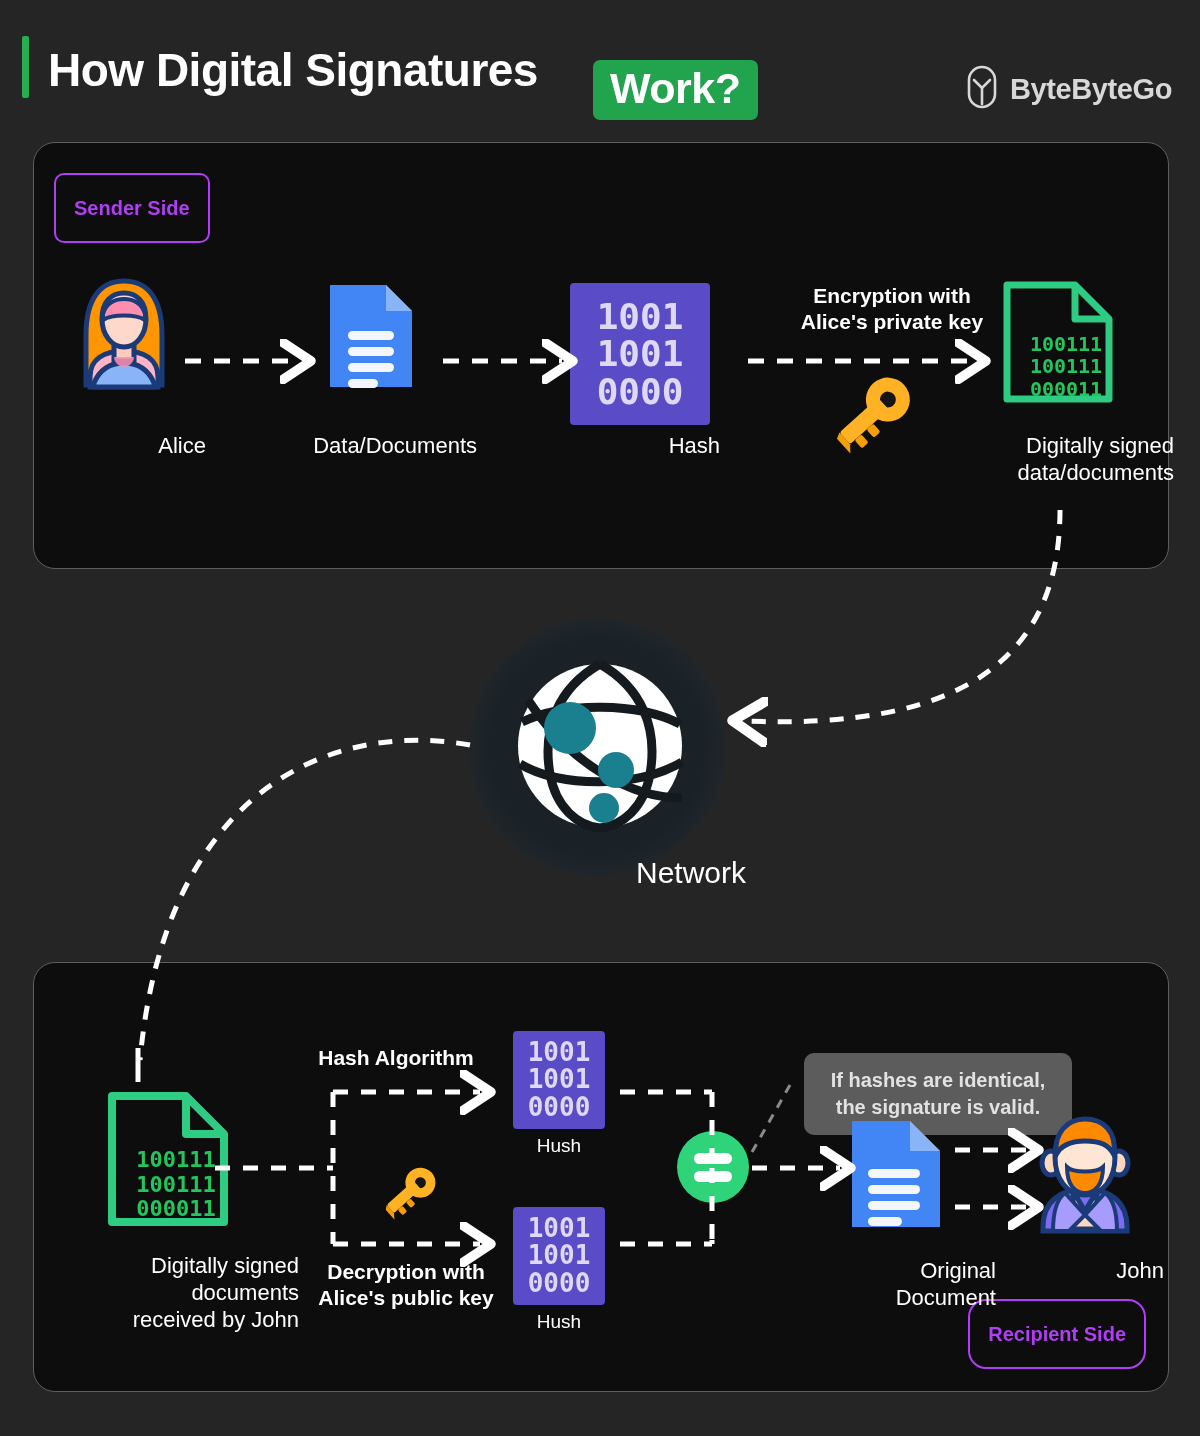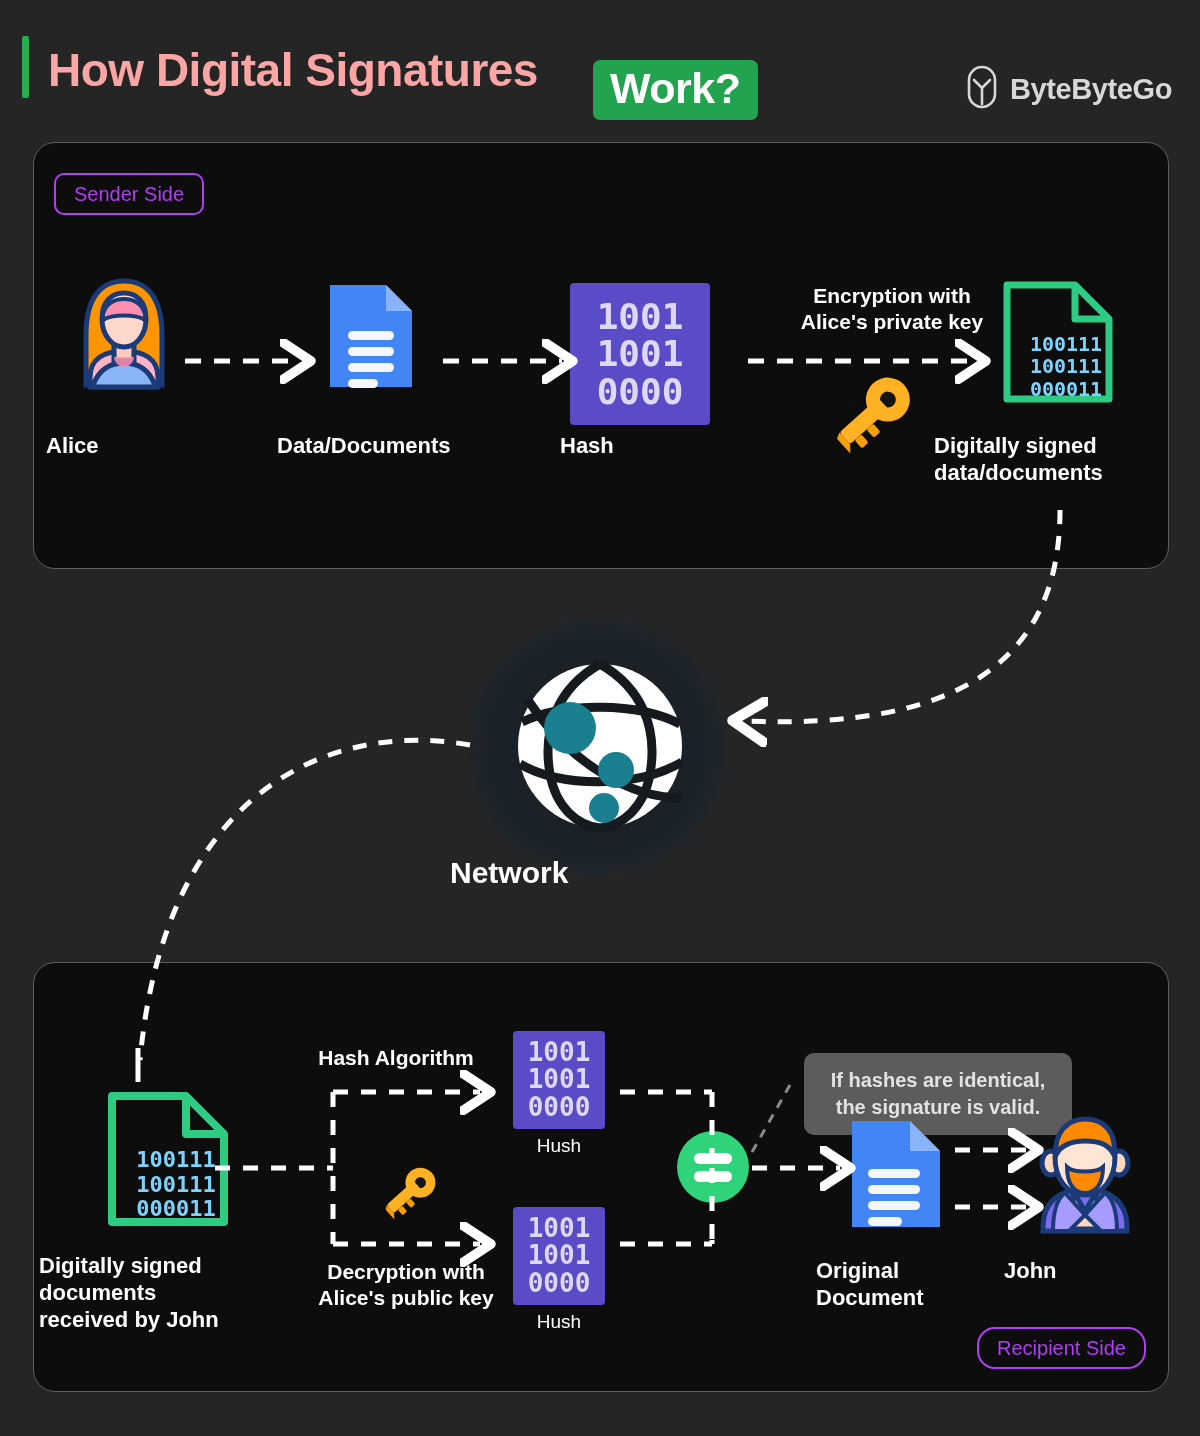--- a/index.html
+++ b/index.html
@@ -15,21 +15,21 @@
 
   
   .header{position:absolute;left:0;top:24px;width:1200px;height:92px;}
   .title-accent{
     position:absolute;left:22px;top:12px;width:7px;height:62px;
     background:#27ae51;border-radius:2px;
   }
   .title-text{
     position:absolute;left:48px;top:0px;
     font-size:46px;font-weight:bold;letter-spacing:-0.5px;
-    line-height:92px;white-space:nowrap;color:#fca5a5;
+    line-height:92px;white-space:nowrap;color:#ffffff;
   }
   .title-badge{
     position:absolute;left:593px;top:36px;
     background:#22A44E;border-radius:7px;
     padding:7px 17px 10px 17px;
     font-size:43px;font-weight:bold;line-height:1;
     color:#ffffff;letter-spacing:-0.5px;
   }
   .logo{position:absolute;right:28px;top:44px;display:flex;align-items:center;gap:11px;}
   .logo-text{font-size:29px;font-weight:bold;color:#d8d8d8;letter-spacing:-0.4px;}
@@ -37,28 +37,28 @@
   
   .panel{
     position:absolute;background:#0d0d0d;
     border:1px solid #5e5e5e;border-radius:22px;
   }
   #panel-sender{left:33px;top:142px;width:1134px;height:425px;}
   #panel-recipient{left:33px;top:962px;width:1134px;height:428px;}
 
   .side-badge{
     position:absolute;border:2px solid #b03ef5;border-radius:10px;
-    color:#b03ef5;font-size:20px;font-weight:normal;
-    padding:9px 18px;line-height:1;white-space:nowrap;
+    color:#b03ef5;font-size:20px;font-weight:bold;
+    padding:23px 18px;line-height:1;white-space:nowrap;
   }
   #badge-sender{left:20px;top:30px;}
   #badge-recipient{right:22px;bottom:22px;border-radius:18px;}
 
   .node-label{
-    position:absolute;text-align:left;font-size:22px;font-weight:bold;
+    position:absolute;text-align:right;font-size:22px;font-weight:normal;
     color:#ffffff;line-height:1.22;white-space:pre-line;
   }
   .small-label{
     position:absolute;text-align:center;font-size:19px;font-weight:normal;
     color:#ffffff;line-height:1.2;
   }
   .flow-text{
     position:absolute;text-align:center;font-size:21px;font-weight:bold;
     color:#ffffff;line-height:1.25;white-space:pre-line;
   }
@@ -70,21 +70,21 @@
     font-family:"DejaVu Sans Mono","Liberation Mono",monospace;
     color:#ded8f5;font-weight:bold;
   }
   .hash-tile span{display:block;}
 
   
   .signed-doc{position:absolute;}
   .signed-doc .bits{
     position:absolute;left:16px;right:0;
     font-family:"DejaVu Sans Mono","Liberation Mono",monospace;
-    color:#7dd3fc;font-weight:bold;text-align:center;line-height:1.12;
+    color:#22c55e;font-weight:bold;text-align:center;line-height:1.12;
   }
 
   
   .net-halo{
     position:absolute;border-radius:50%;
     background:radial-gradient(circle at 50% 50%,#1b2227 0%,#1b2227 58%,#22282c 78%,#252525 100%);
   }
 
   
   .tooltip{

